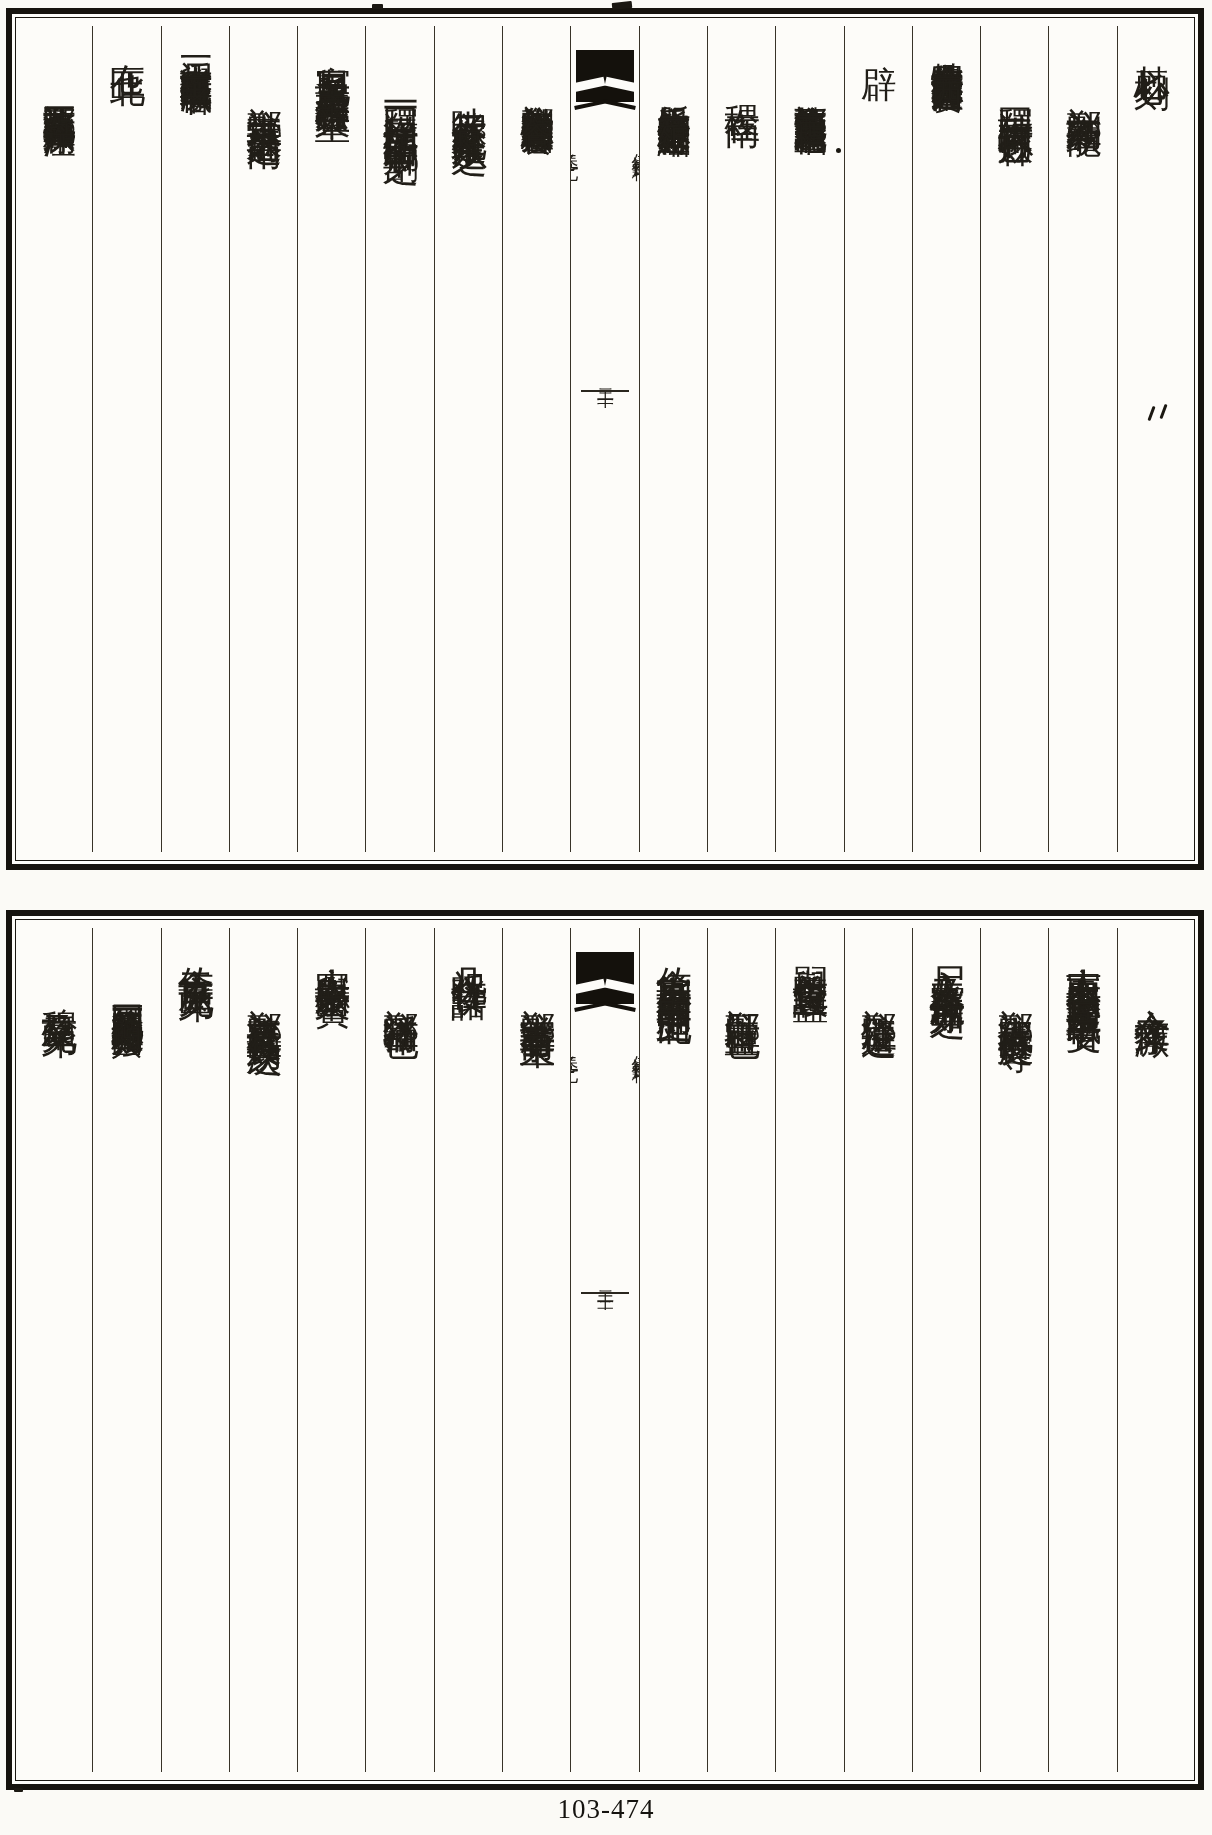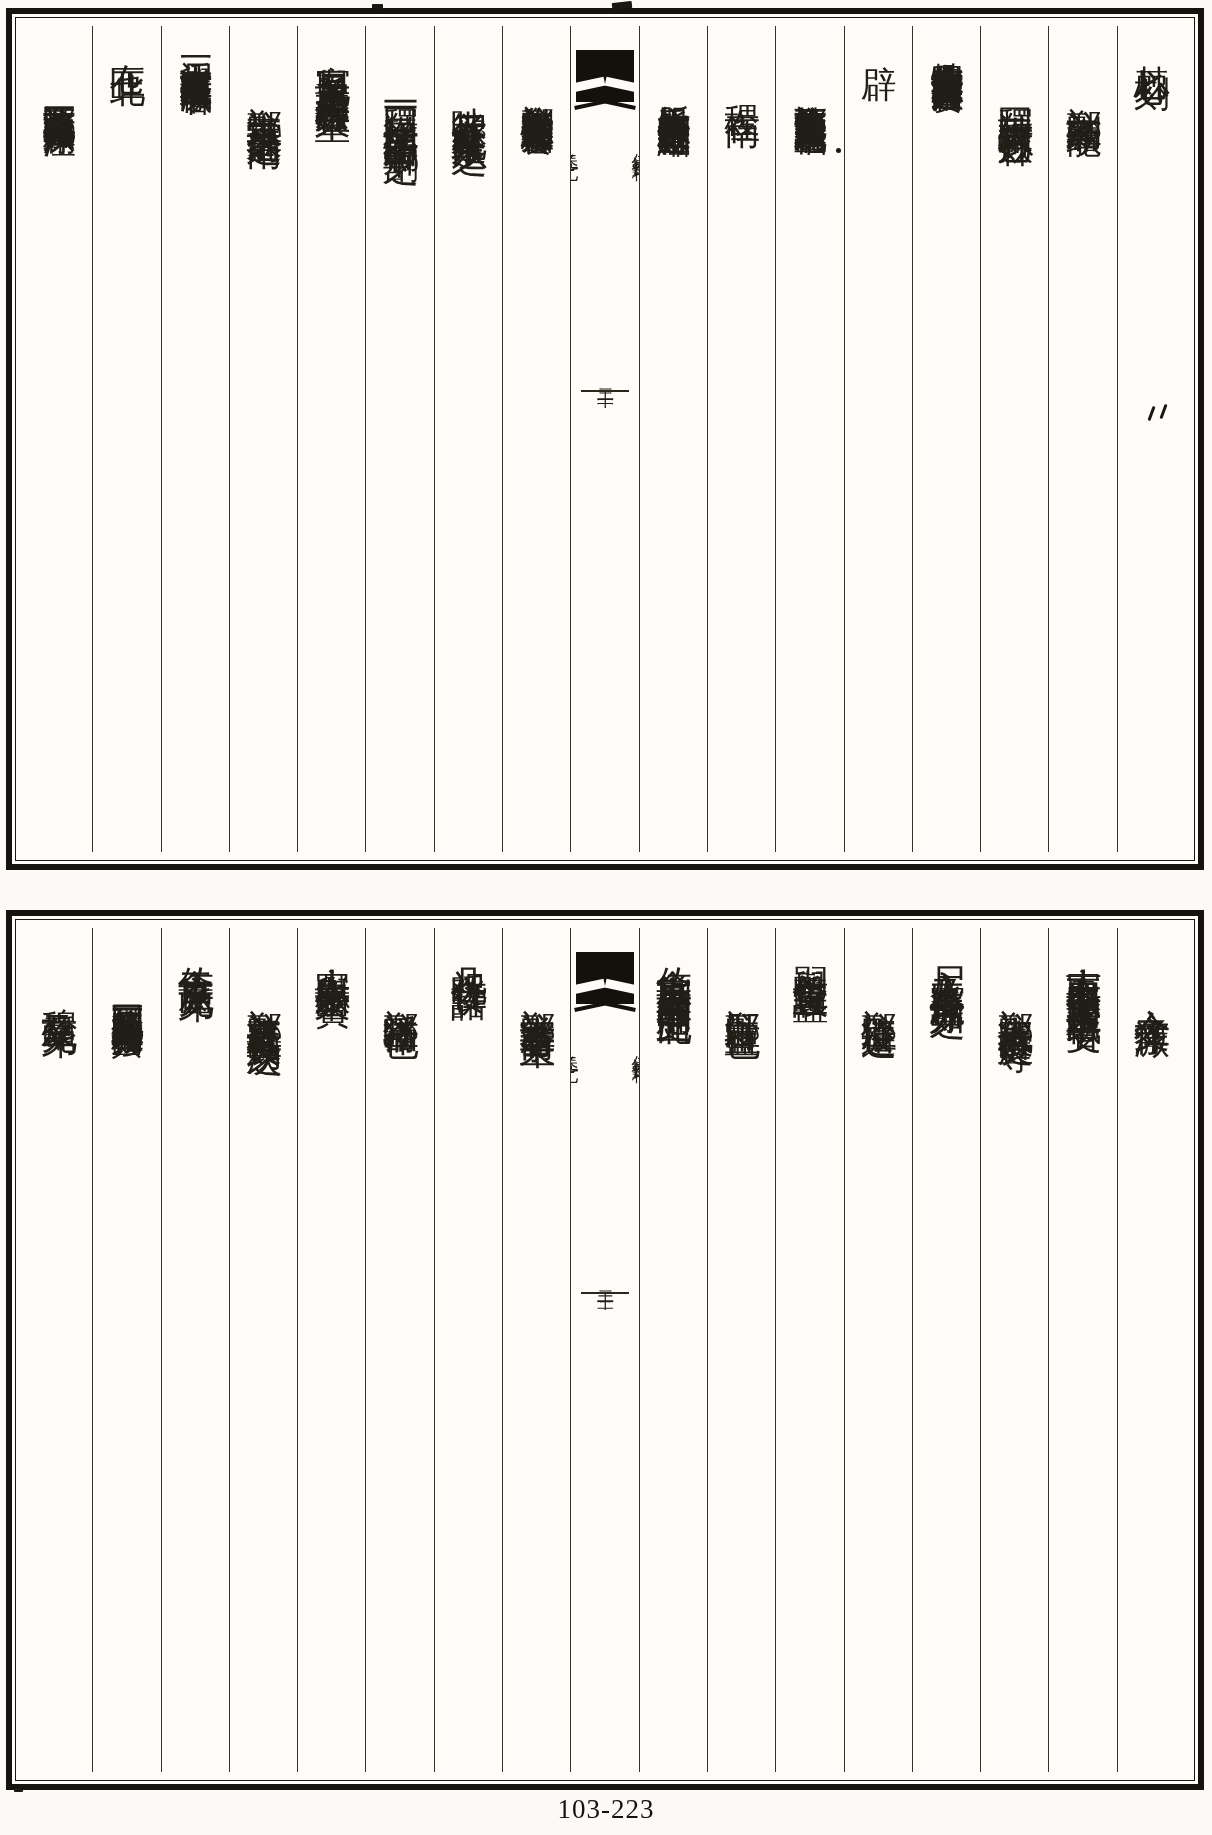--- a/index.html
+++ b/index.html
@@ -149,20 +149,20 @@
     <div class="col ind">鄭注肝宜鹽也</div>
     <div class="col">嗣舉奠佐食設豆鹽</div>
     <div class="col ind">鄭注辟位逡遁</div>
     <div class="col">尸入主人及賓皆辟位出亦如之</div>
     <div class="col ind">鄭注宗人代授巾庭長尊</div>
     <div class="col">宗人東面取巾振之三南面授尸卒執巾者受</div>
     <div class="col ind">之今文淳作激</div>
   </div>
 </div>
 
-<div class="page-number">103-223</div>
+<div class="page-number">103-474</div>
 
 <div class="speck s1"></div>
 <div class="speck s2"></div>
 <div class="speck s3"></div>
 <div class="speck s4"></div>
 <div class="speck s5"></div>
 <div class="speck s6"></div>
 
 </body></html>

